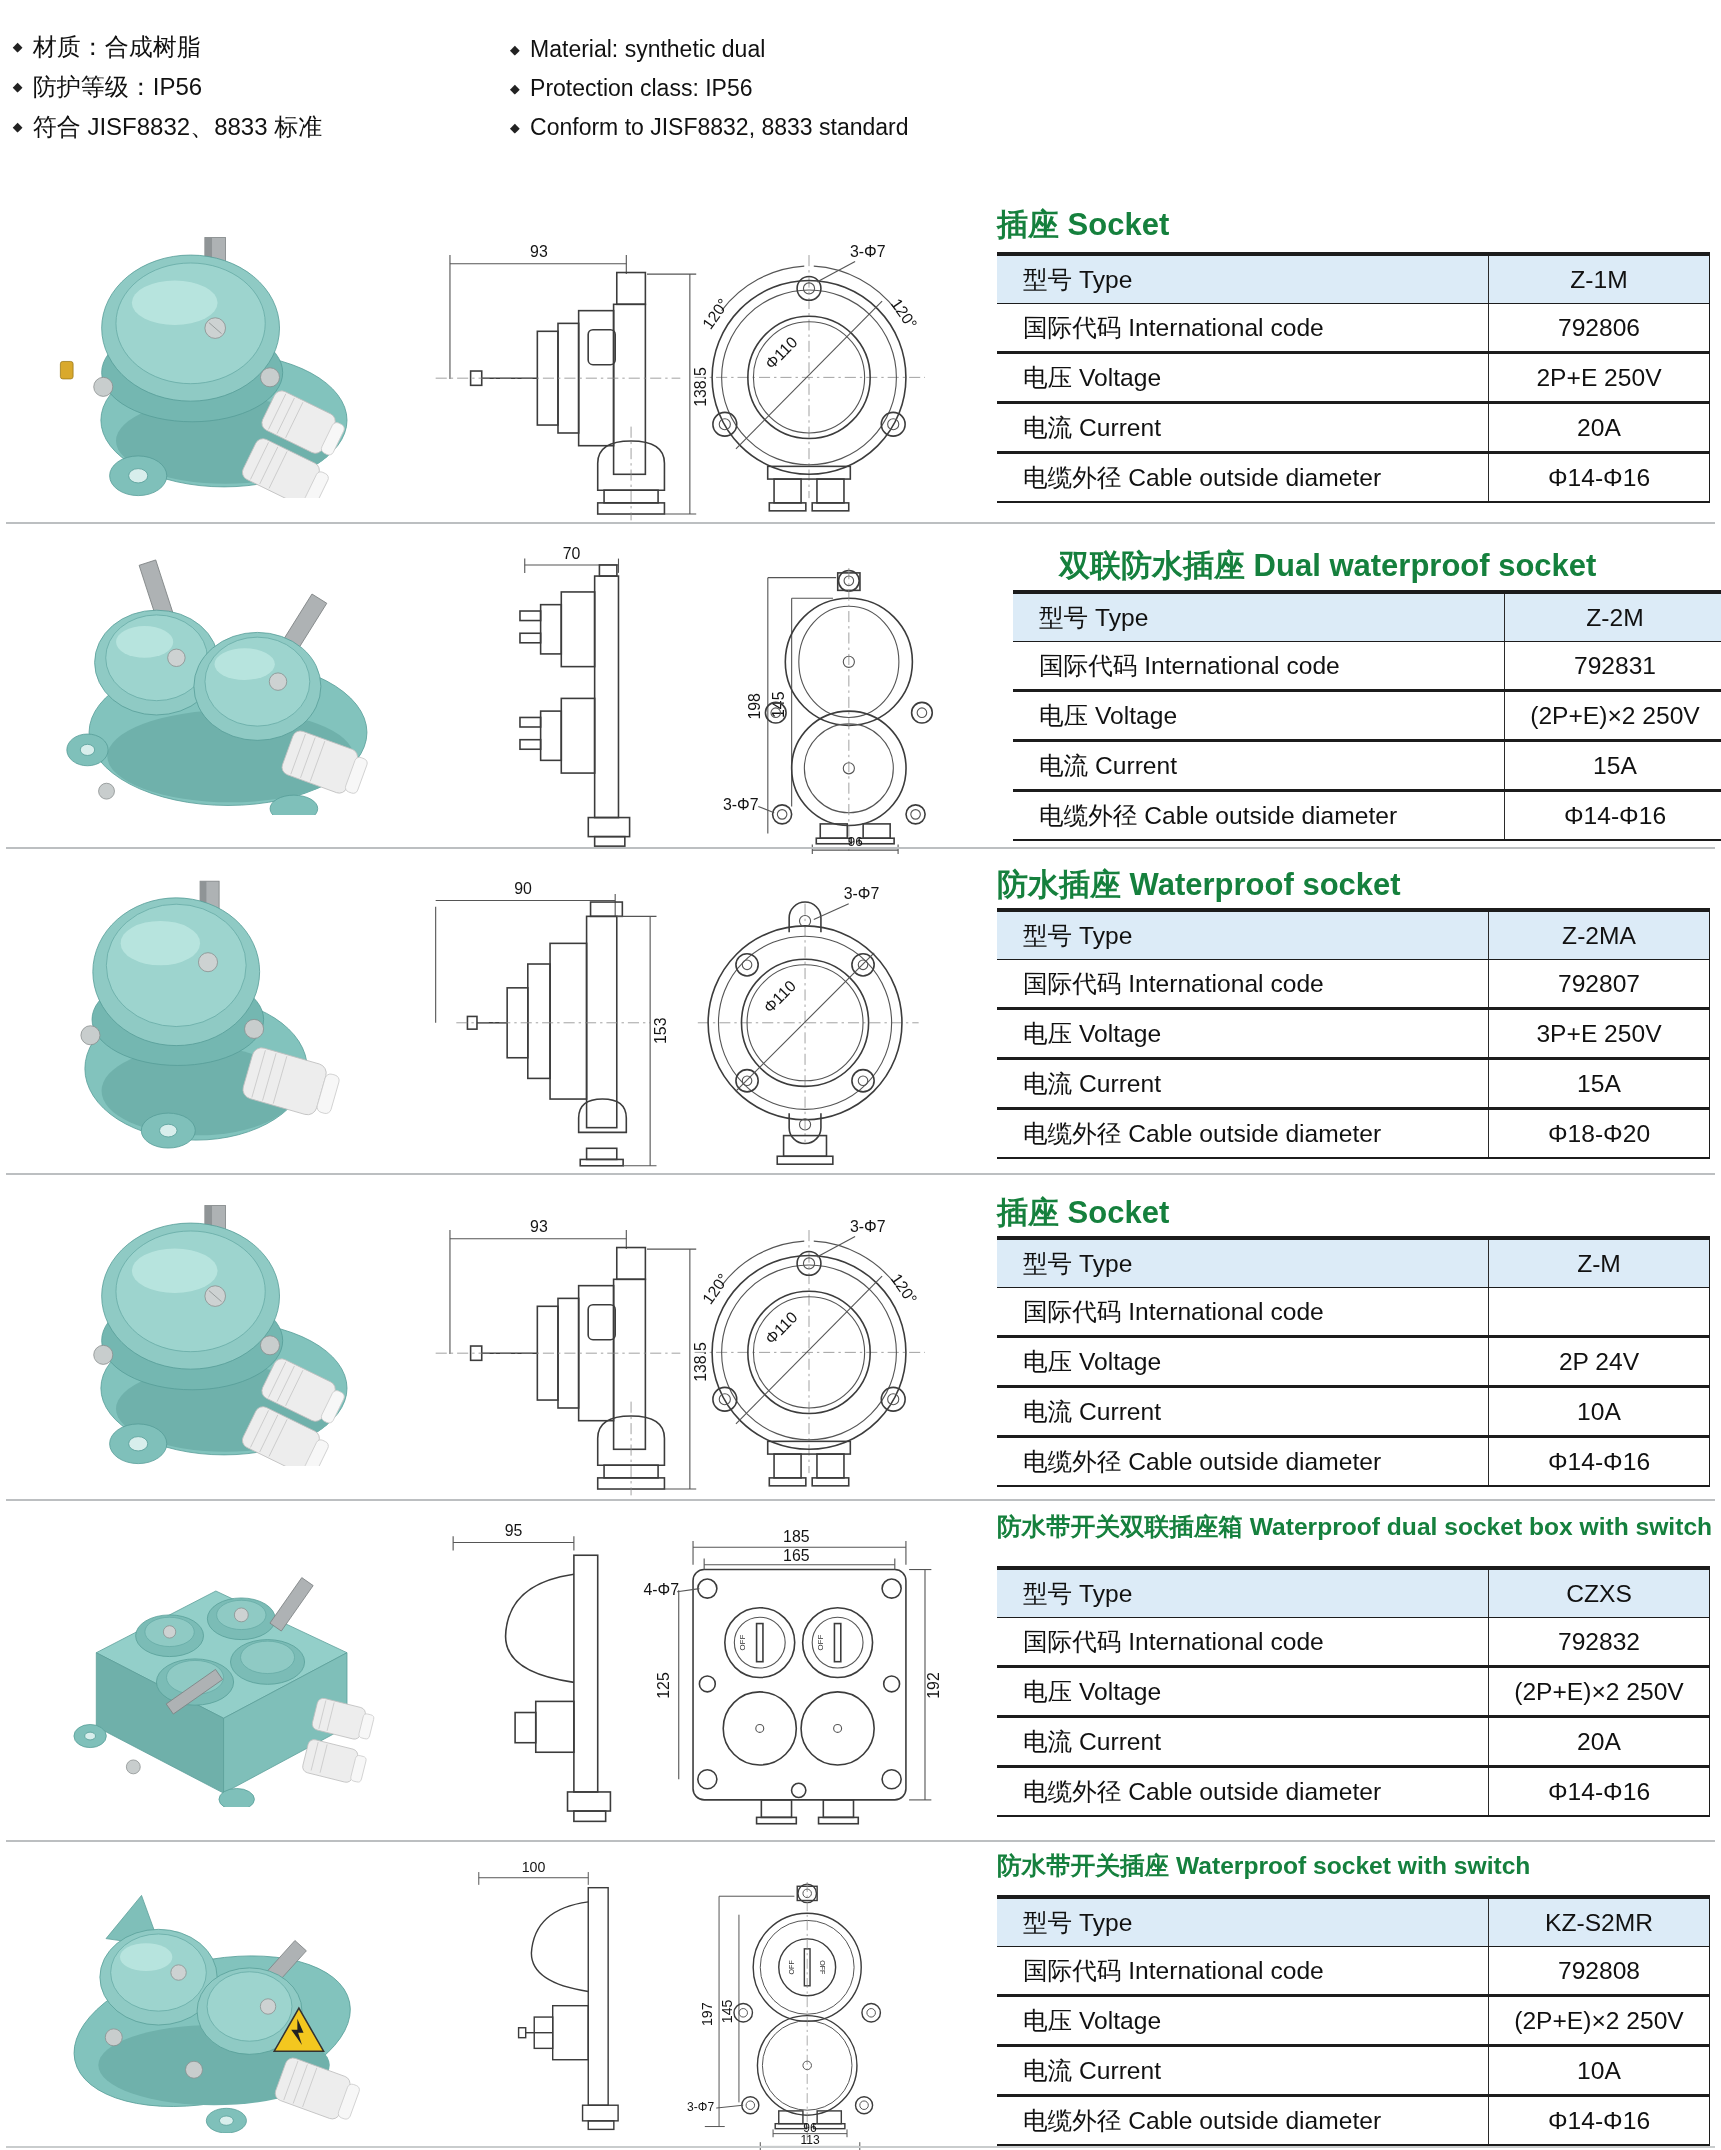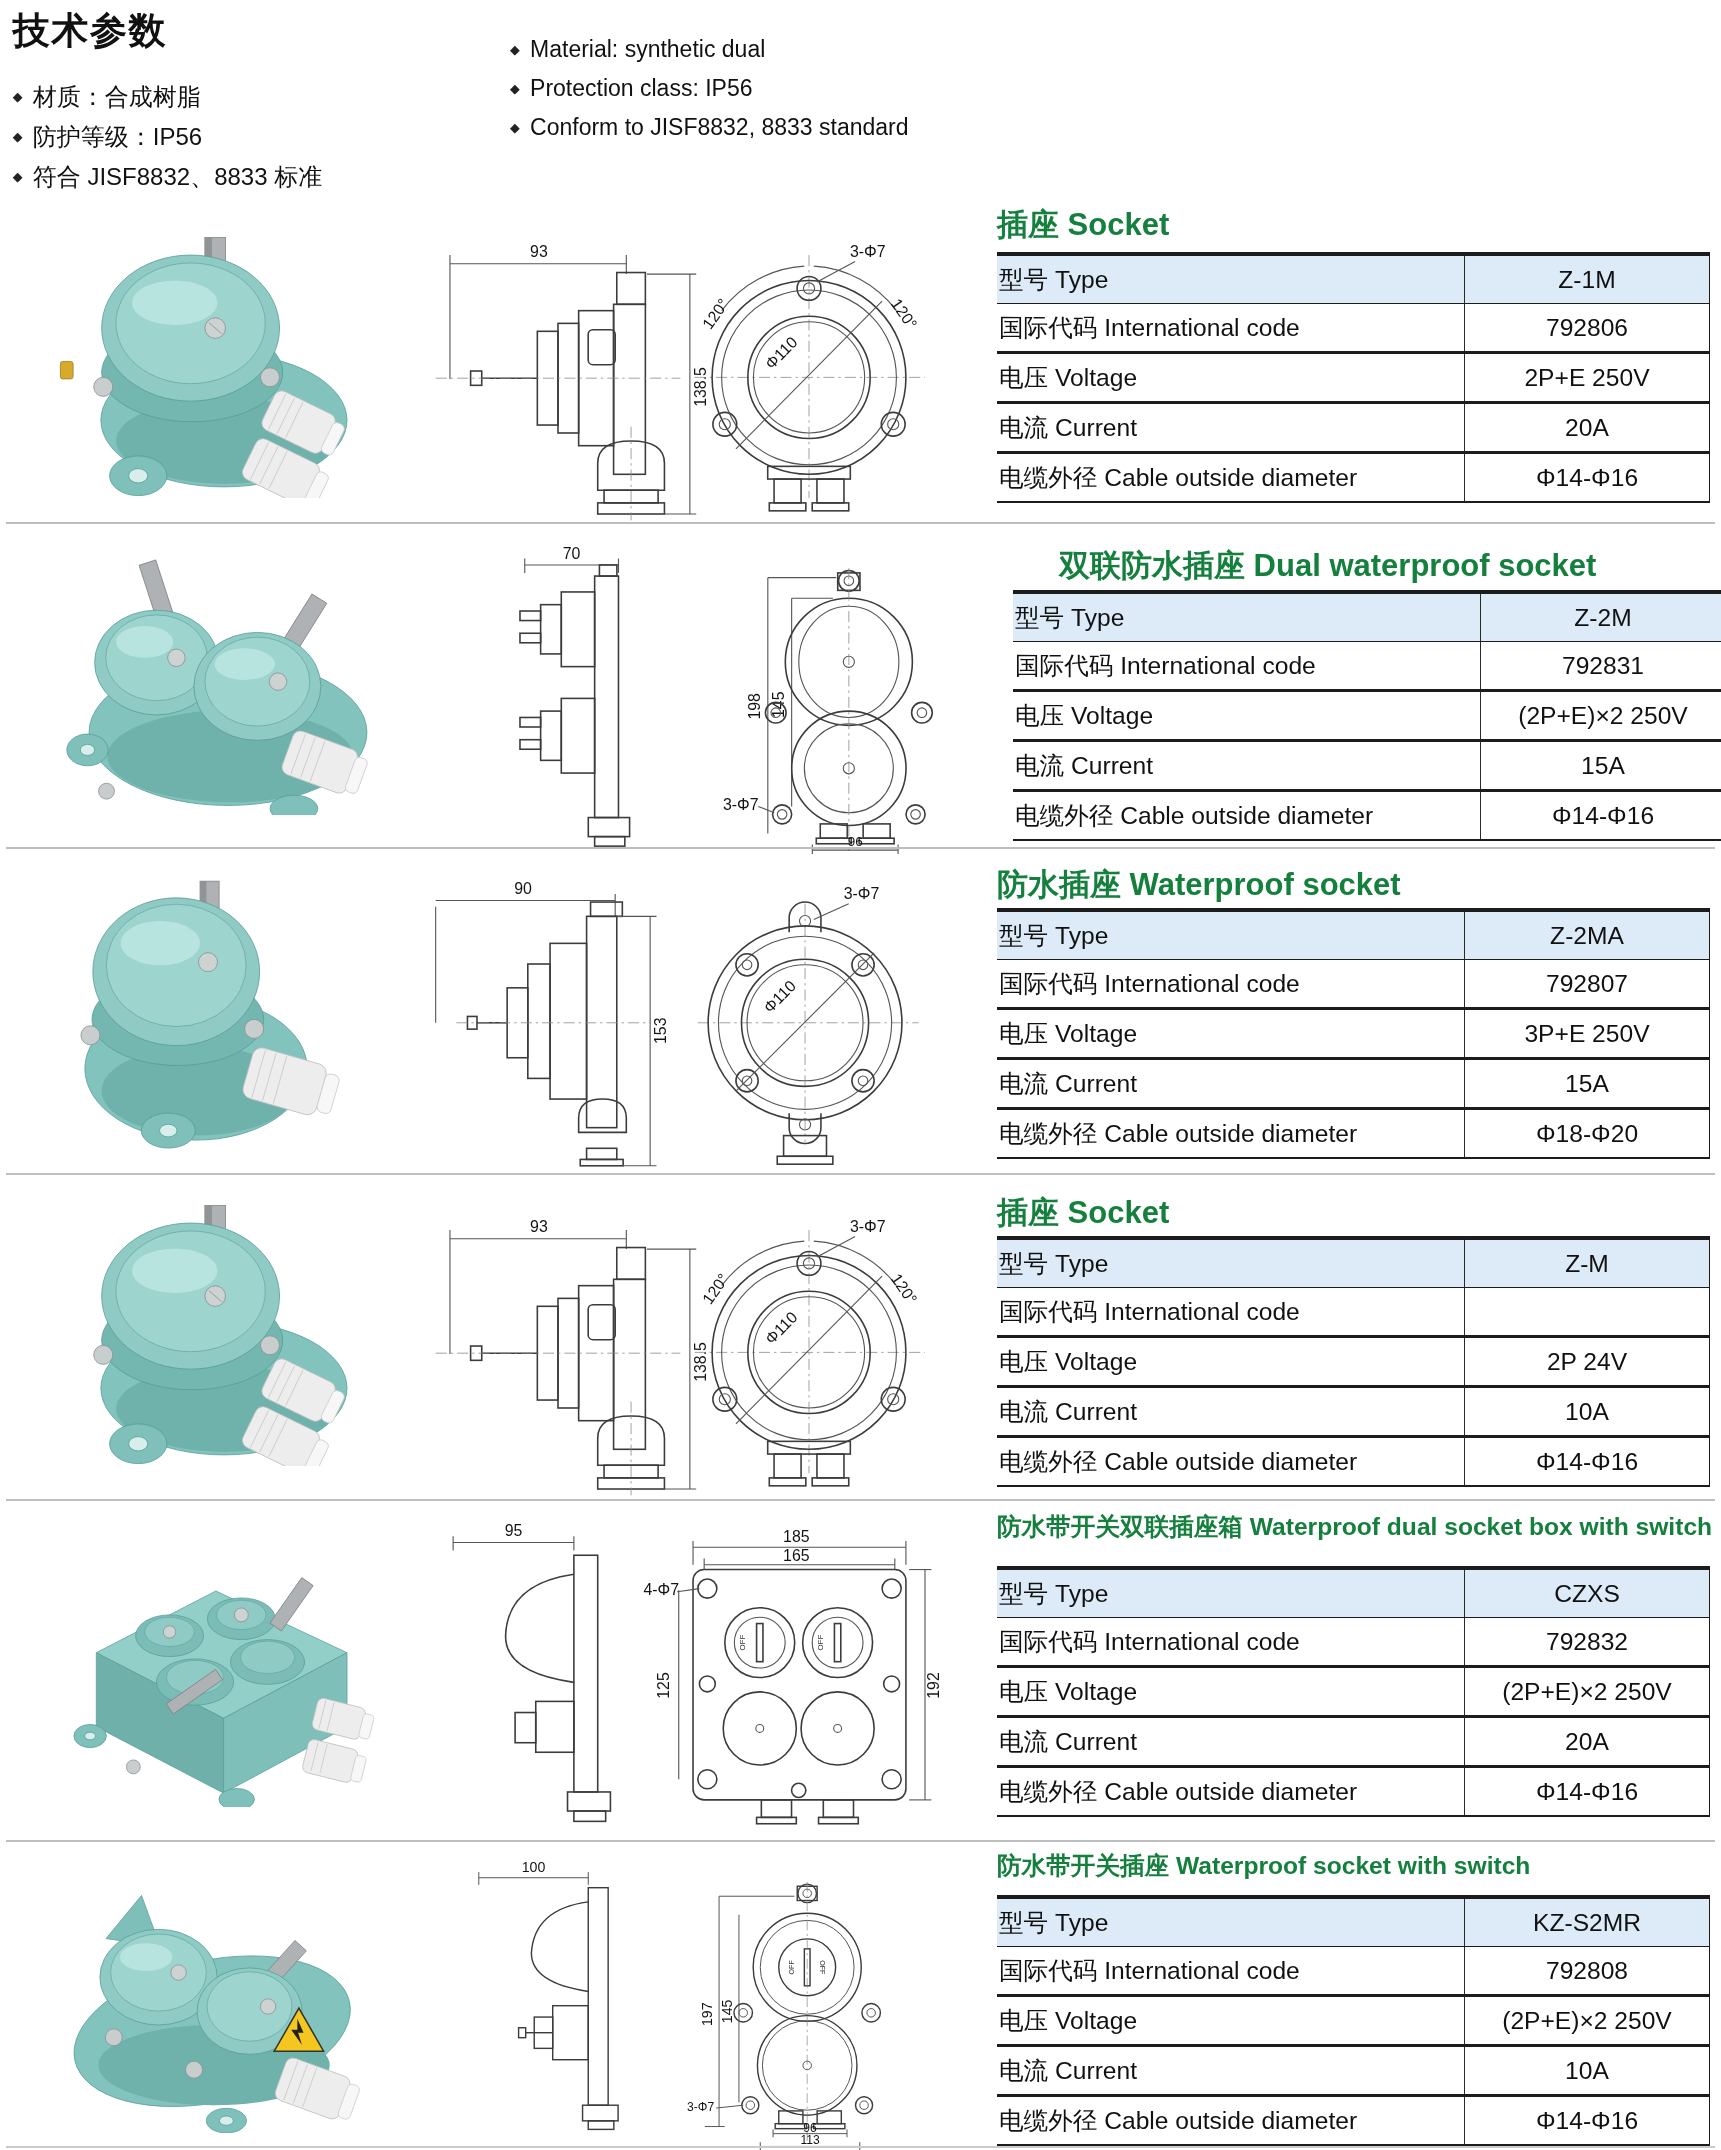--- a/index.html
+++ b/index.html
@@ -16,40 +16,39 @@
   
   .spec{position:absolute;left:997px;width:712px;}
   .spec-title{font-size:31px;font-weight:700;white-space:nowrap;color:#15803d;}
   .spec-title.sm{font-size:24.6px;}
   .spec-table{position:absolute;width:712px;border-top:4px solid #1c1c1c;border-bottom:2.4px solid #1c1c1c;border-right:1.6px solid #1c1c1c;background:#fff;}
   .tr{display:flex;height:47px;}
   .tr + .tr{border-top:3.2px solid #1c1c1c;}
   .tr.hl + .tr{border-top:1.6px solid #1c1c1c;}
   .tr.hl{background:#dcebf7;}
   .td{display:flex;align-items:center;font-size:24.6px;}
-  .td.lab{width:465px;padding-left:2px;border-right:1.6px solid #2a2a2a;white-space:nowrap;}
+  .td.lab{width:465px;padding-left:26px;border-right:1.6px solid #2a2a2a;white-space:nowrap;}
   .td.val{flex:1;justify-content:center;text-align:center;white-space:nowrap;}
   
   .divider{position:absolute;left:6.4px;width:1709px;height:1.6px;background:#bcbfc1;}
   
   svg text{font-family:"Liberation Sans","DejaVu Sans",sans-serif;}
   .ln{stroke:#3c3c3c;stroke-width:2;fill:none;}
   .thin{stroke:#555;stroke-width:1.4;fill:none;}
   .cl{stroke:#8a8a8a;stroke-width:1;fill:none;stroke-dasharray:14 5 3 5;}
   .dim{font-size:20px;fill:#141414;text-anchor:middle;}
   .dims{font-size:17px;fill:#141414;text-anchor:middle;}
   .off{font-size:10px;fill:#333;text-anchor:middle;}
 </style>
 </head>
 <body>
 
 <div class="page">
 
   <div class="abs" style="left:12.7px;top:6.4px;">
-    <div class="zh-title">技术参数</div>
     <div class="bullets">
       <div class="bullet">
           <span class="di">◆</span>
           <span>材质：合成树脂</span>
         </div>
       <div class="bullet">
           <span class="di">◆</span>
           <span>防护等级：IP56</span>
         </div>
       <div class="bullet">

